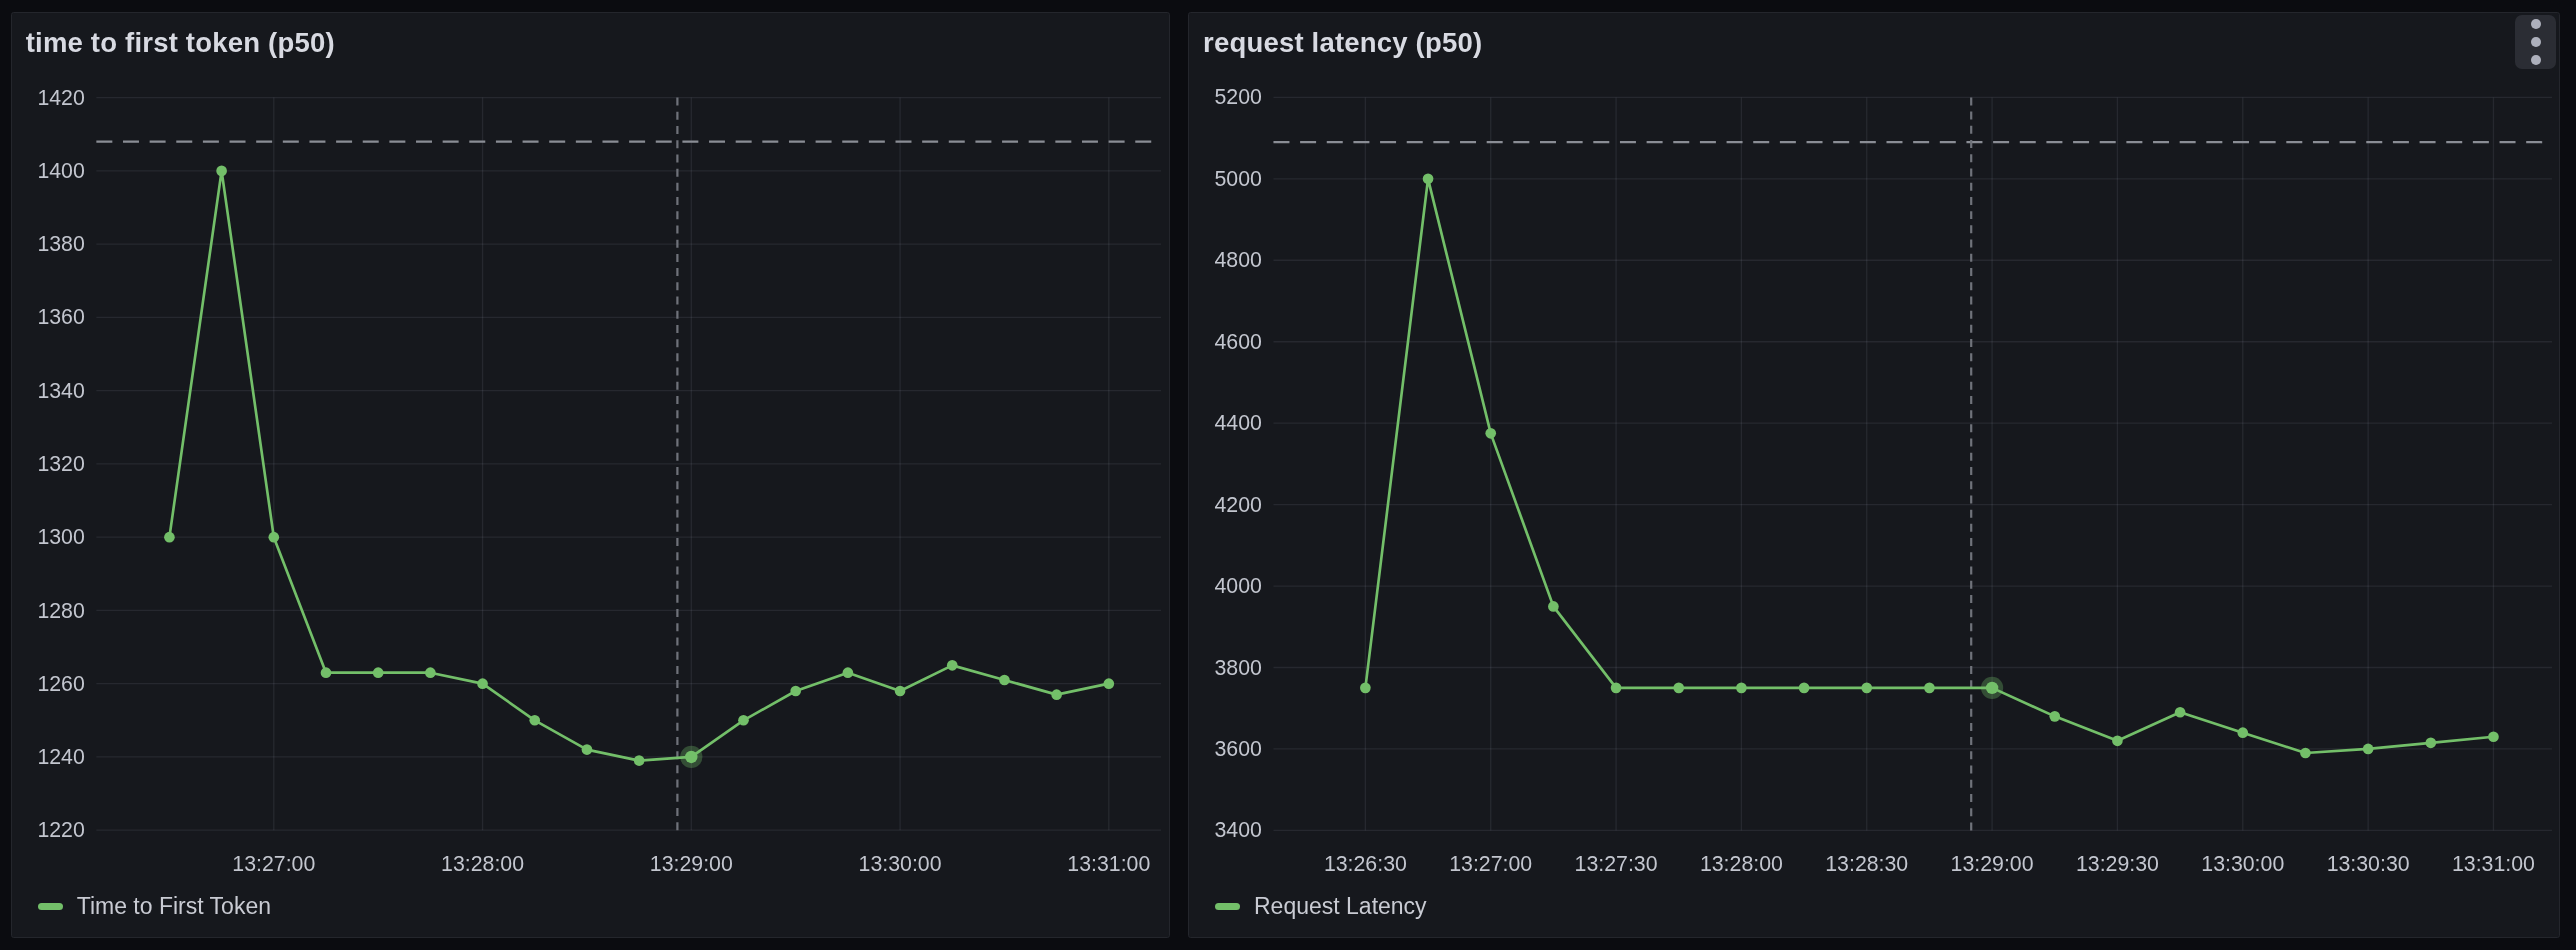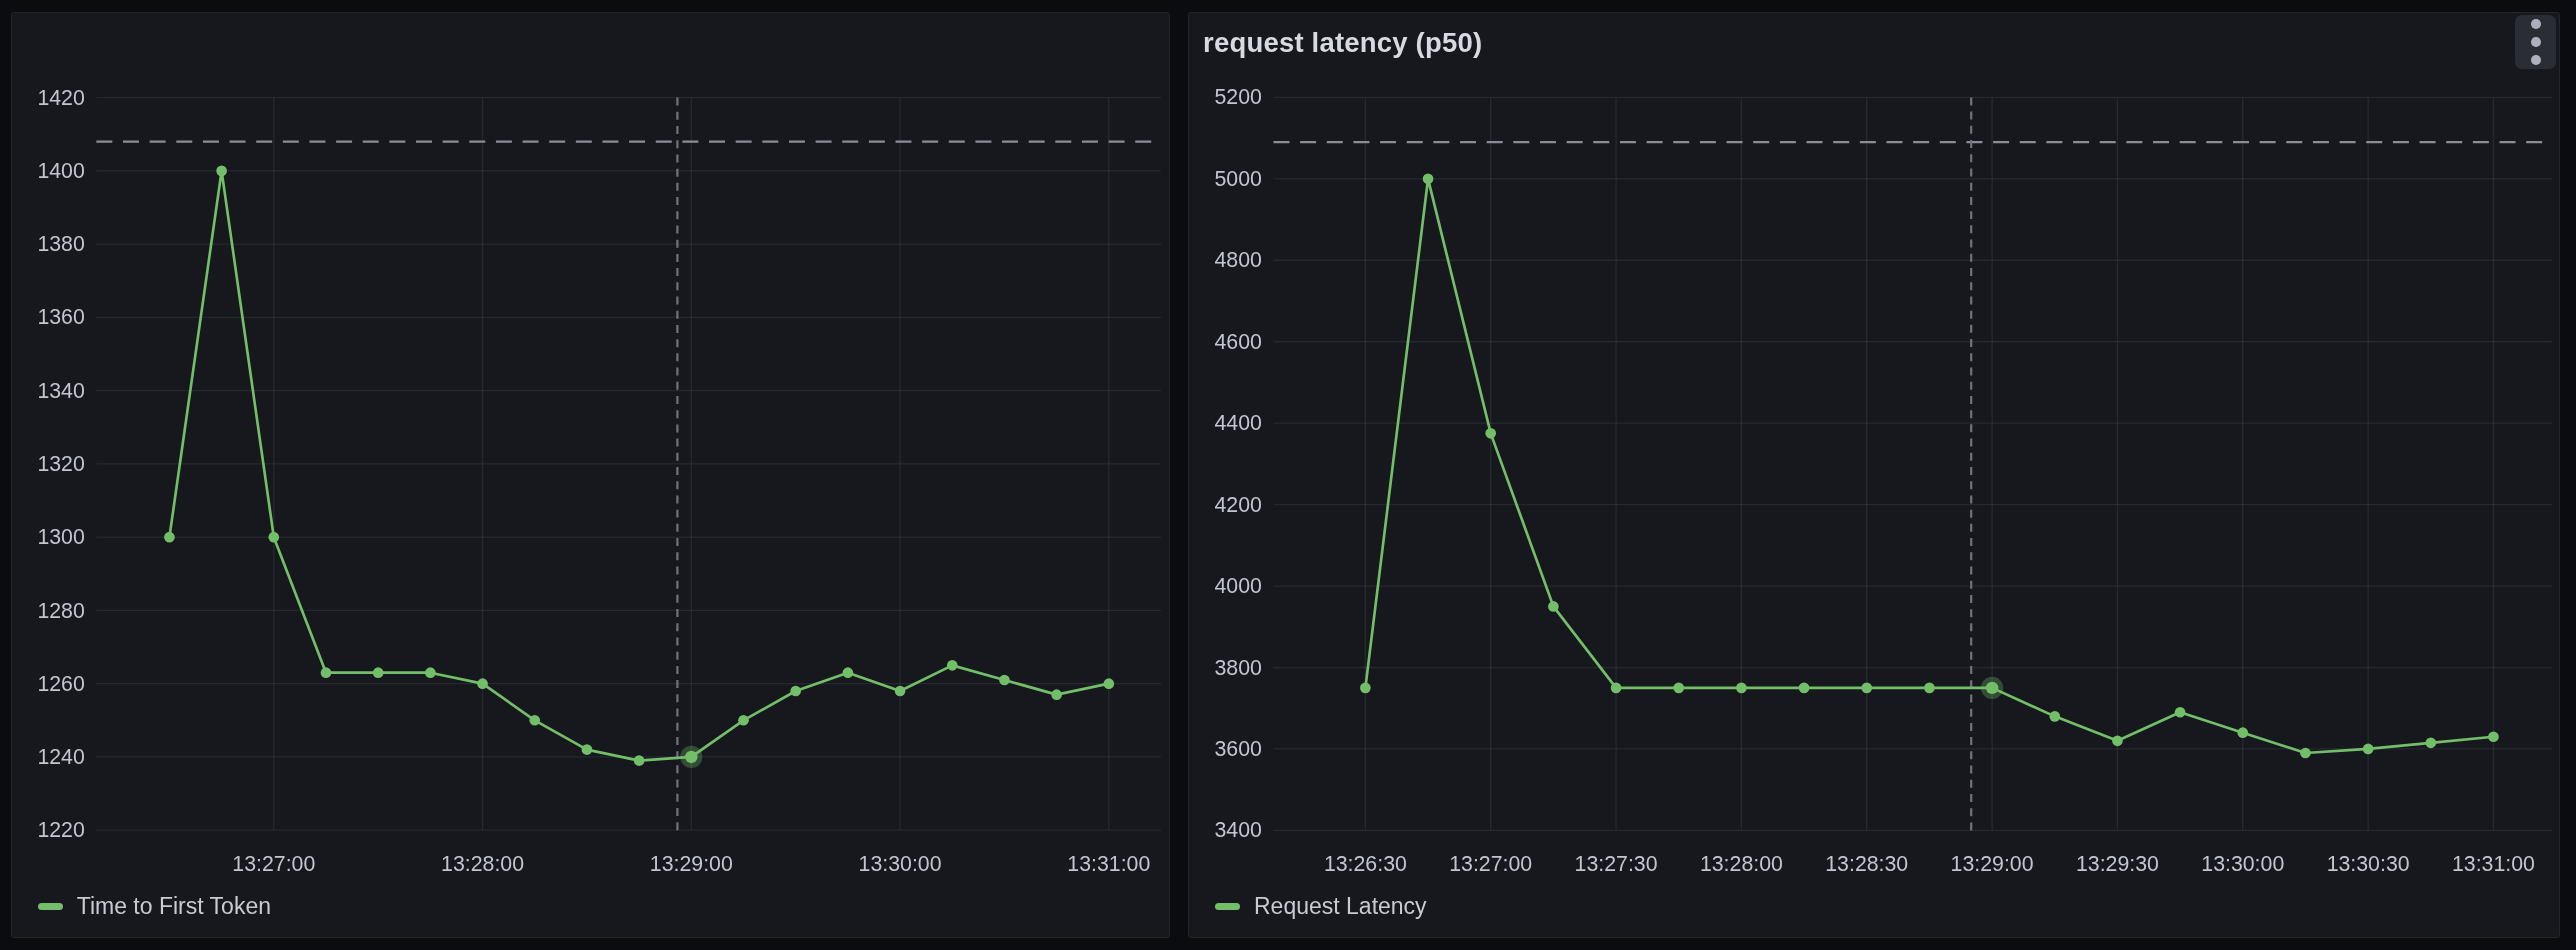--- a/index.html
+++ b/index.html
@@ -95,20 +95,21 @@
     border-radius: 50%;
     background: #adb0bc;
   }
 </style>
 </head>
 <body>
 
 <div class="dashboard">
 
   <section class="panel panel-left">
+    <div class="panel-title">time to first token (p50)</div>
     <svg class="plot" width="1157" height="924" viewBox="0 0 1303 1040">
         <rect x="95" y="95" width="1199" height="825" fill="transparent"></rect>
         <line x1="95" y1="920" x2="1294" y2="920" stroke="rgba(200,208,230,0.09)" stroke-width="1.5"></line>
         <text x="82" y="928" text-anchor="end">1220</text>
         <line x1="95" y1="837.5" x2="1294" y2="837.5" stroke="rgba(200,208,230,0.09)" stroke-width="1.5"></line>
         <text x="82" y="845.5" text-anchor="end">1240</text>
         <line x1="95" y1="755" x2="1294" y2="755" stroke="rgba(200,208,230,0.09)" stroke-width="1.5"></line>
         <text x="82" y="763" text-anchor="end">1260</text>
         <line x1="95" y1="672.5" x2="1294" y2="672.5" stroke="rgba(200,208,230,0.09)" stroke-width="1.5"></line>
         <text x="82" y="680.5" text-anchor="end">1280</text>

